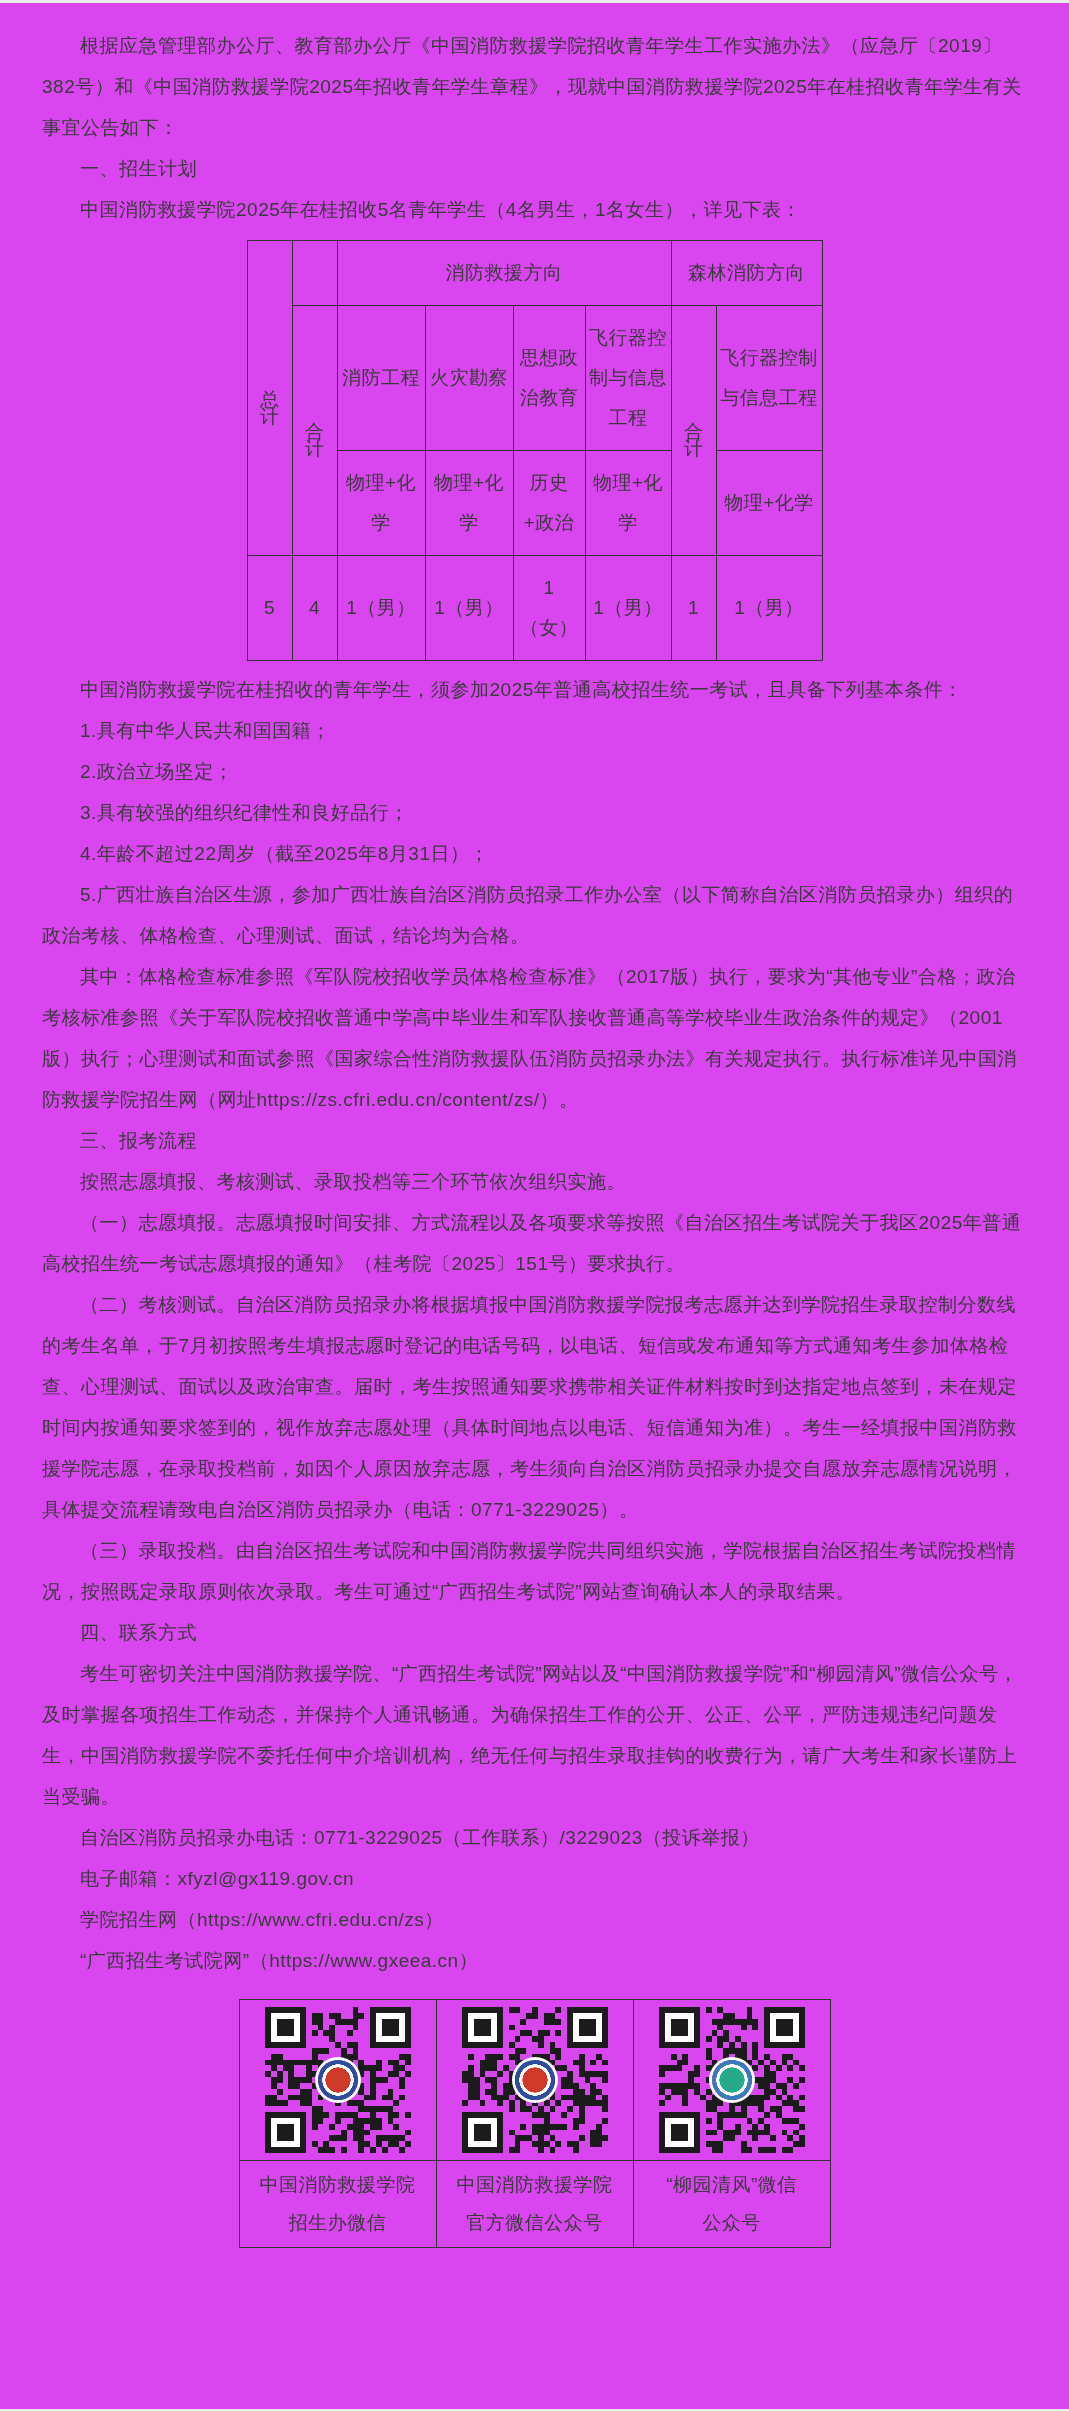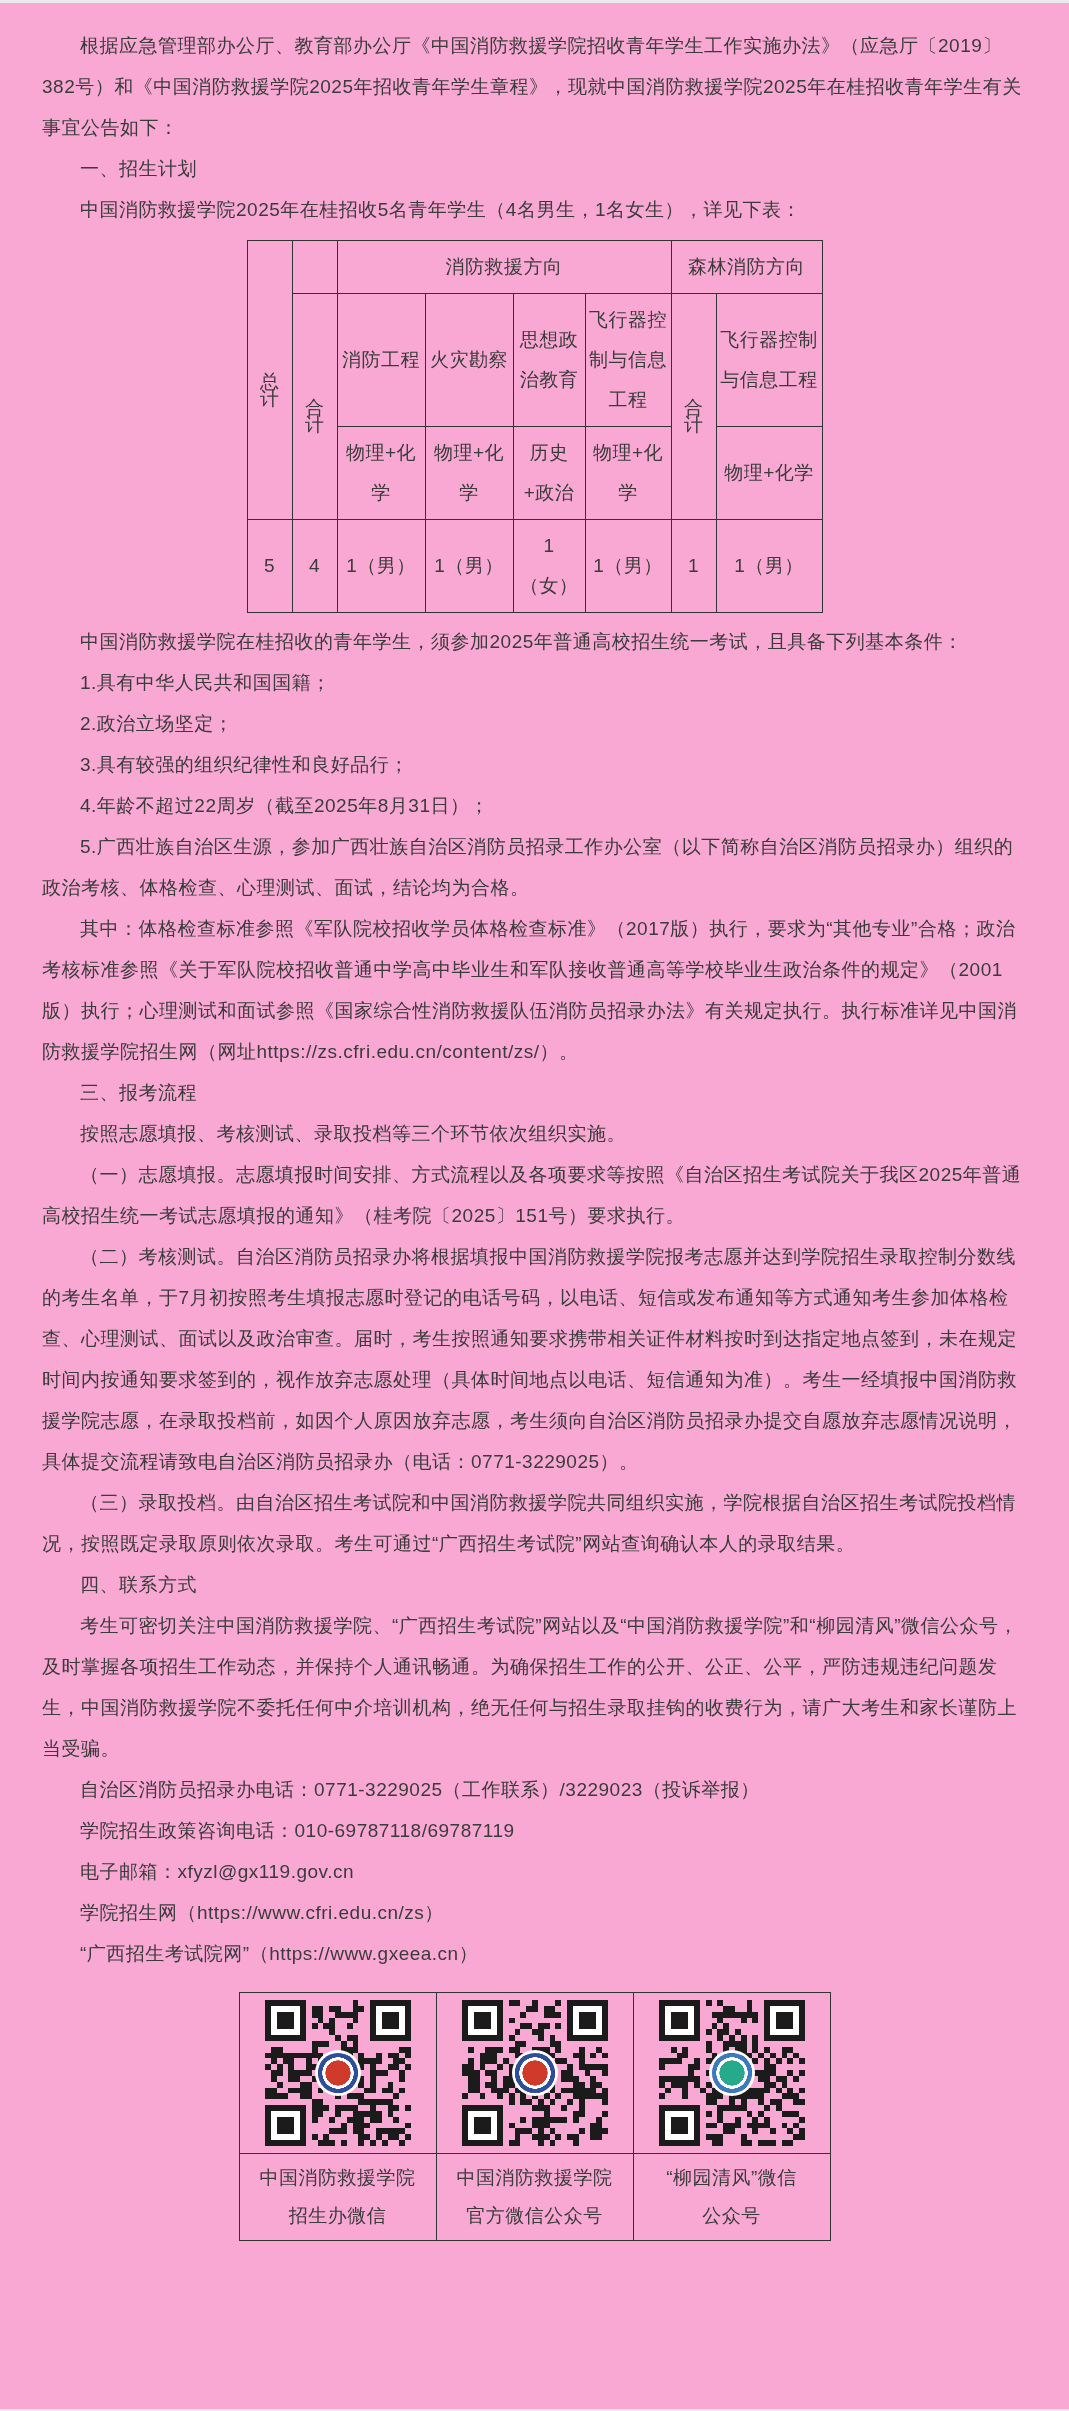--- a/index.html
+++ b/index.html
@@ -1,21 +1,21 @@
 <!DOCTYPE html>
 <html><head>
 <meta charset="utf-8">
 <style>
   html,body{margin:0;padding:0;background:#ffffff;}
   .page{
     position:relative;
     width:1069px;height:2411px;
     margin:0 auto;
     box-sizing:border-box;
-    background:#f9a8d4;
+    background:#d946ef;
     border-top:3px solid #ebebeb;
     border-bottom:2px solid #ebebeb;
     padding:22px 42px 0 42px;
     overflow:hidden;
     font-family:"Liberation Sans","DejaVu Sans",sans-serif;
     font-size:19px;
     line-height:41px;
     letter-spacing:0.5px;
     color:#3b3b3b;
   }
@@ -24,21 +24,21 @@
   
   table.plan{
     border-collapse:collapse;
     table-layout:fixed;
     margin:10px auto 8px auto;
   }
   table.plan td{
     border:1px solid #333;
     text-align:center;
     vertical-align:middle;
-    padding:6px 2px;
+    padding:12px 2px;
     line-height:40px;
   }
   .vtext{
     writing-mode:vertical-rl;
     text-orientation:upright;
     letter-spacing:0.9em;
     margin:0 auto;
     display:inline-block;
   }
   
@@ -141,21 +141,20 @@
 
   <p>三、报考流程</p>
   <p>按照志愿填报、考核测试、录取投档等三个环节依次组织实施。</p>
   <p><span class="step-label">（一）志愿填报。</span><span>志愿填报时间安排、方式流程以及各项要求等按照《自治区招生考试院关于我区2025年普通高校招生统一考试志愿填报的通知》（桂考院〔2025〕151号）要求执行。</span></p>
   <p><span class="step-label">（二）考核测试。</span><span>自治区消防员招录办将根据填报中国消防救援学院报考志愿并达到学院招生录取控制分数线的考生名单，于7月初按照考生填报志愿时登记的电话号码，以电话、短信或发布通知等方式通知考生参加体格检查、心理测试、面试以及政治审查。届时，考生按照通知要求携带相关证件材料按时到达指定地点签到，未在规定时间内按通知要求签到的，视作放弃志愿处理（具体时间地点以电话、短信通知为准）。考生一经填报中国消防救援学院志愿，在录取投档前，如因个人原因放弃志愿，考生须向自治区消防员招录办提交自愿放弃志愿情况说明，具体提交流程请致电自治区消防员招录办（电话：0771-3229025）。</span></p>
   <p><span class="step-label">（三）录取投档。</span><span>由自治区招生考试院和中国消防救援学院共同组织实施，学院根据自治区招生考试院投档情况，按照既定录取原则依次录取。考生可通过“广西招生考试院”网站查询确认本人的录取结果。</span></p>
 
   <p>四、联系方式</p>
   <p>考生可密切关注中国消防救援学院、“广西招生考试院”网站以及“中国消防救援学院”和“柳园清风”微信公众号，及时掌握各项招生工作动态，并保持个人通讯畅通。为确保招生工作的公开、公正、公平，严防违规违纪问题发生，中国消防救援学院不委托任何中介培训机构，绝无任何与招生录取挂钩的收费行为，请广大考生和家长谨防上当受骗。</p>
   <p>自治区消防员招录办电话：0771-3229025（工作联系）/3229023（投诉举报）</p>
-  <p>学院招生政策咨询电话：010-69787118/69787119</p>
   <p>电子邮箱：xfyzl@gx119.gov.cn</p>
   <p>学院招生网（https://www.cfri.edu.cn/zs）</p>
   <p>“广西招生考试院网”（https://www.gxeea.cn）</p>
 
   <table class="qrtable">
     <tbody>
         <tr>
       <td>
         <div class="qr-box">
           <div class="qr-svg">

